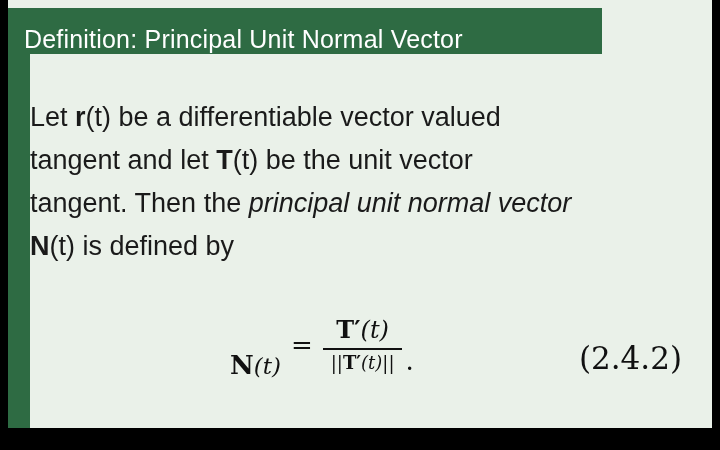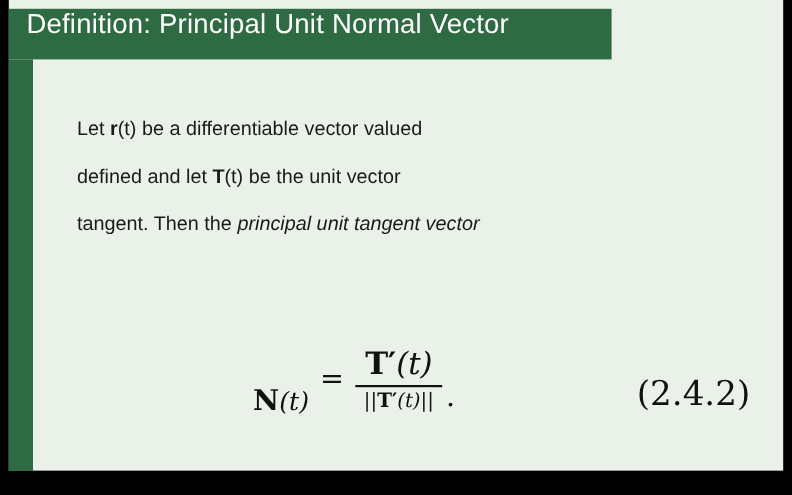--- a/index.html
+++ b/index.html
@@ -27,24 +27,24 @@
     top: 0px;
     width: 704px;
     height: 428px;
     background: #eaf1e9;
   }
   .title-bar {
     position: absolute;
     left: 8px;
     top: 8px;
     height: 46px;
-    width: 548px;
+    width: 594px;
     background: #2e6b43;
     display: flex;
-    align-items: flex-start;
+    align-items: flex-end;
     padding-left: 16px;
     box-sizing: border-box;
   }
   .title-bar .title-text {
     color: #ffffff;
     font-size: 25px;
     font-family: "Liberation Sans", sans-serif;
     letter-spacing: 0.2px;
     white-space: nowrap;
   }
@@ -54,24 +54,23 @@
     top: 54px;
     width: 22px;
     height: 374px;
     background: #2e6b43;
   }
   .body-text {
     position: absolute;
     left: 30px;
     top: 96px;
     width: 650px;
-    font-size: 18px;
+    font-size: 27px;
     line-height: 43px;
     color: #1a1a1a;
-    padding-left: 40px;
   }
   .body-text .line {
     white-space: nowrap;
   }
   .bold-var {
     font-weight: bold;
   }
   .italic-phrase {
     font-style: italic;
   }
@@ -107,21 +106,21 @@
     font-size: 26px;
     margin: 0 10px;
   }
   .frac {
     display: inline-flex;
     flex-direction: column;
     align-items: center;
     line-height: 1.15;
   }
   .frac .num {
-    font-size: 28px;
+    font-size: 24px;
     padding: 0 8px 3px 8px;
   }
   .frac .bar {
     width: 100%;
     height: 2px;
     background: #111111;
   }
   .frac .den {
     font-size: 18px;
     padding: 3px 8px 0 8px;
@@ -167,24 +166,27 @@
 
   <div class="title-bar">
     <span class="title-text">Definition: Principal Unit Normal Vector</span>
   </div>
 
   <div class="body-text">
     <div class="line">
       <span>Let </span><span class="bold-var">r</span><span>(t) be a differentiable vector valued</span>
     </div>
     <div class="line">
-      <span>defined and let </span><span class="bold-var">T</span><span>(t) be the unit vector</span>
-    </div>
-    <div class="line">
-      <span>tangent. Then the </span><span class="italic-phrase">principal unit tangent vector</span>
+      <span>tangent and let </span><span class="bold-var">T</span><span>(t) be the unit vector</span>
+    </div>
+    <div class="line">
+      <span>tangent. Then the </span><span class="italic-phrase">principal unit normal vector</span>
+    </div>
+    <div class="line">
+      <span class="bold-var">N</span><span>(t) is defined by</span>
     </div>
   </div>
 
   <div class="equation-row">
     <div class="equation">
       <span class="eq-lhs"><span class="vec">N</span><span class="arg">(t)</span></span>
       <span class="eq-eq">=</span>
       <span class="frac">
         <span class="num"><span class="vecb">T</span><span class="vecb">′</span><span class="ital">(t)</span></span>
         <span class="bar"></span>

